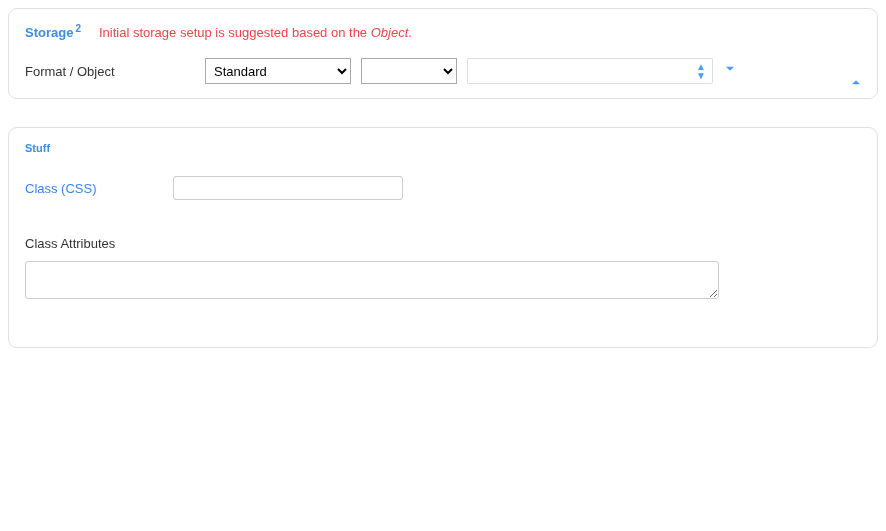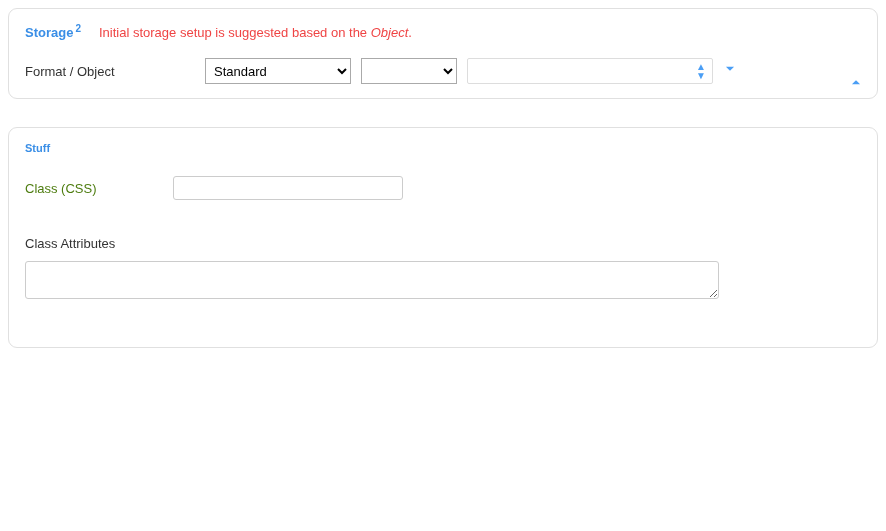--- a/index.html
+++ b/index.html
@@ -103,21 +103,21 @@
     color: #333;
     margin-bottom: 10px;
     display: block;
   }
   .row-inline {
     display: flex;
     align-items: center;
   }
   .row-inline .field-label-inline {
     width: 148px;
-    color: #4d7c0f;
+    color: #3b82f6;
   }
   input[type=text].txt {
     height: 24px;
     width: 230px;
     border: 1px solid #ccc;
     border-radius: 3px;
     padding: 2px 6px;
     font-size: 13px;
   }
   textarea.ta {

